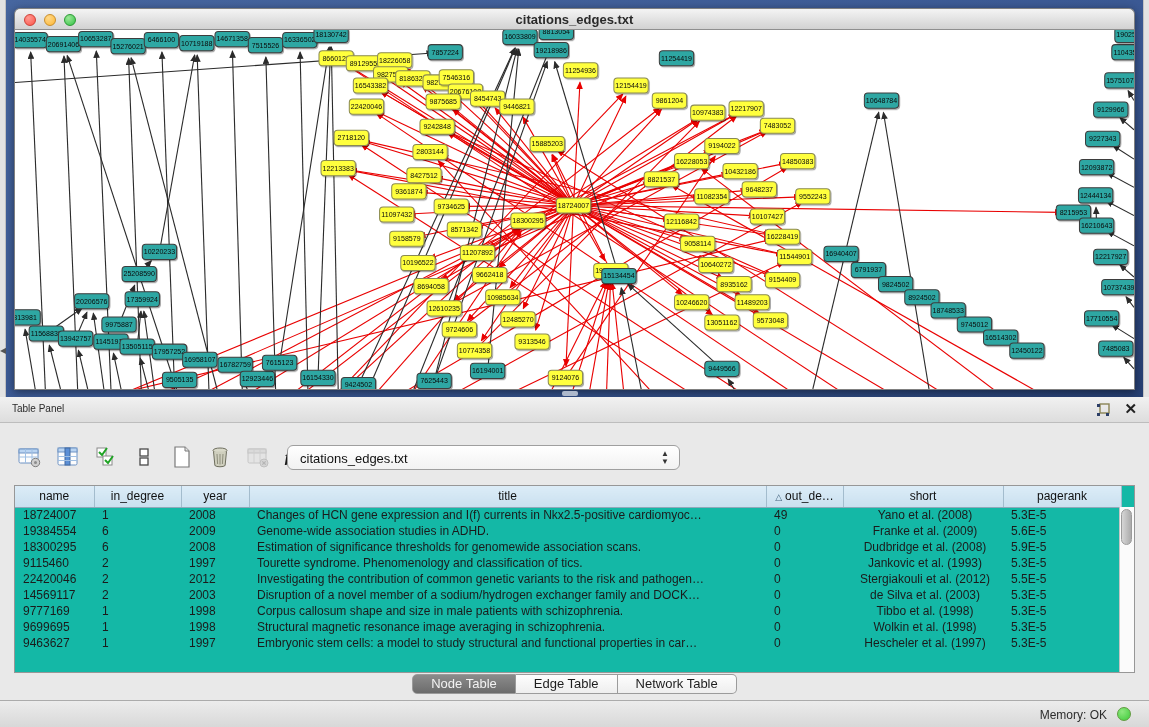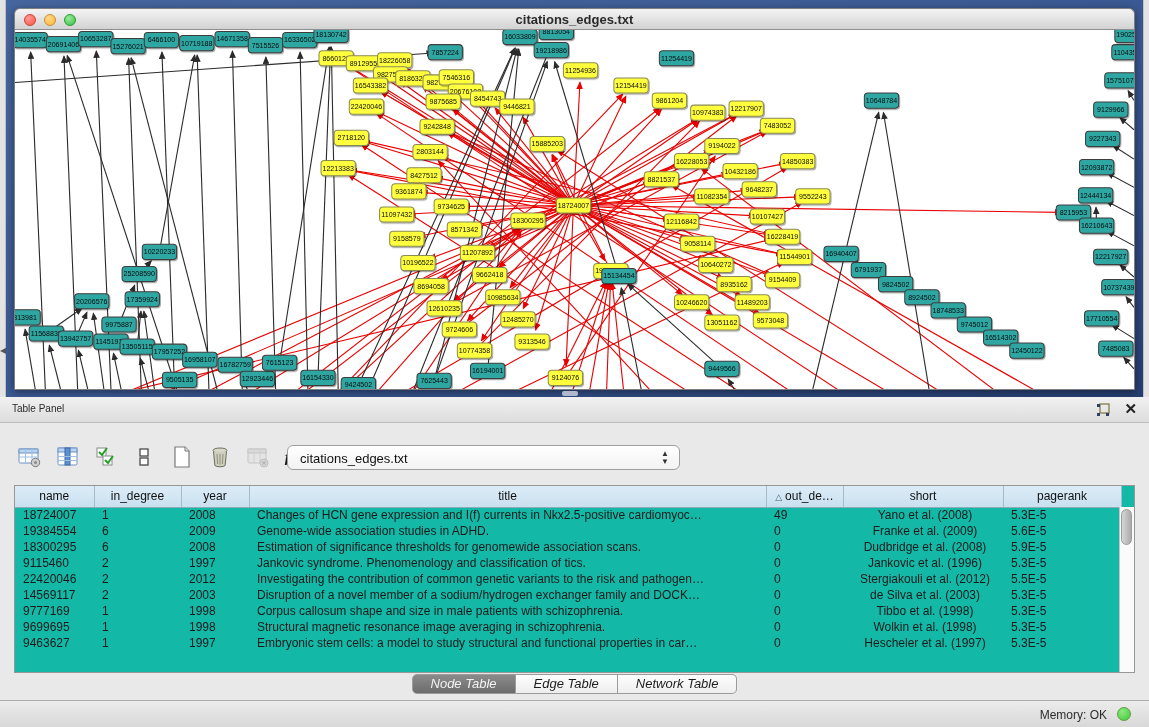--- a/index.html
+++ b/index.html
@@ -55,21 +55,21 @@
   table.grid th { height:21px; background:linear-gradient(#dcecf7,#c9e0ef); border-right:1px solid #a3bccd;
                   border-bottom:1px solid #8fa8ba; font-size:12px; font-weight:400; color:#111; text-align:center; overflow:hidden; white-space:nowrap; }
   table.grid td { height:16px; font-size:12px; color:#1b1b1b; padding:0 4px 0 8px; overflow:hidden; white-space:nowrap;
                   text-overflow:clip; }
   td.center { text-align:center; padding:0 2px; }
   .sort-glyph { font-size:9px; color:#44647e; margin-right:3px; }
   .vscroll { position:absolute; right:0; top:21px; bottom:0; width:15px; background:#fbfbfb; border-left:1px solid #c4c4c4; }
   .vthumb { position:absolute; left:1px; top:2px; width:11px; height:36px; border:1px solid #9b9b9b; border-radius:6px;
             background:linear-gradient(90deg,#d6d6d6,#ababab); cursor:pointer; }
 
-  .tabs-row { position:absolute; left:0; right:0; top:277px; display:flex; justify-content:center;font-style:italic; }
+  .tabs-row { position:absolute; left:0; right:0; top:277px; display:flex; justify-content:center; }
   .seg { height:20px; line-height:18px; font-size:13px; padding:0 18px; border:1px solid #9b9b9b; border-left:none;
          background:linear-gradient(#fdfdfd,#eeeeee); color:#1d1d1d; cursor:pointer; }
   .seg.first { border-left:1px solid #9b9b9b; border-radius:5px 0 0 5px; }
   .seg.last { border-radius:0 5px 5px 0; }
   .seg.selected { background:linear-gradient(#8b8b8b,#6c6c6c); color:#f3f3f3; }
 
   
   .statusbar { position:absolute; left:0; top:700px; width:1149px; height:27px;
                background:linear-gradient(#ececec,#d8d8d8); border-top:1px solid #ababab; }
   .mem-label { position:absolute; right:42px; top:7px; font-size:12px; color:#2d2d2d;padding-left:16px; }
@@ -894,23 +894,23 @@
               <td class="">2008</td>
               <td class="">Estimation of significance thresholds for genomewide association scans.</td>
               <td class="">0</td>
               <td class="center">Dudbridge et al. (2008)</td>
               <td class="">5.9E-5</td>
             </tr>
             <tr>
               <td class="">9115460</td>
               <td class="">2</td>
               <td class="">1997</td>
-              <td class="">Jankovic syndrome. Phenomenology and classification of tics.</td>
+              <td class="">Tourette syndrome. Phenomenology and classification of tics.</td>
               <td class="">0</td>
-              <td class="center">Jankovic et al. (1996)</td>
+              <td class="center">Jankovic et al. (1993)</td>
               <td class="">5.3E-5</td>
             </tr>
             <tr>
               <td class="">22420046</td>
               <td class="">2</td>
               <td class="">2012</td>
               <td class="">Investigating the contribution of common genetic variants to the risk and pathogen…</td>
               <td class="">0</td>
               <td class="center">Stergiakouli et al. (2012)</td>
               <td class="">5.5E-5</td>

